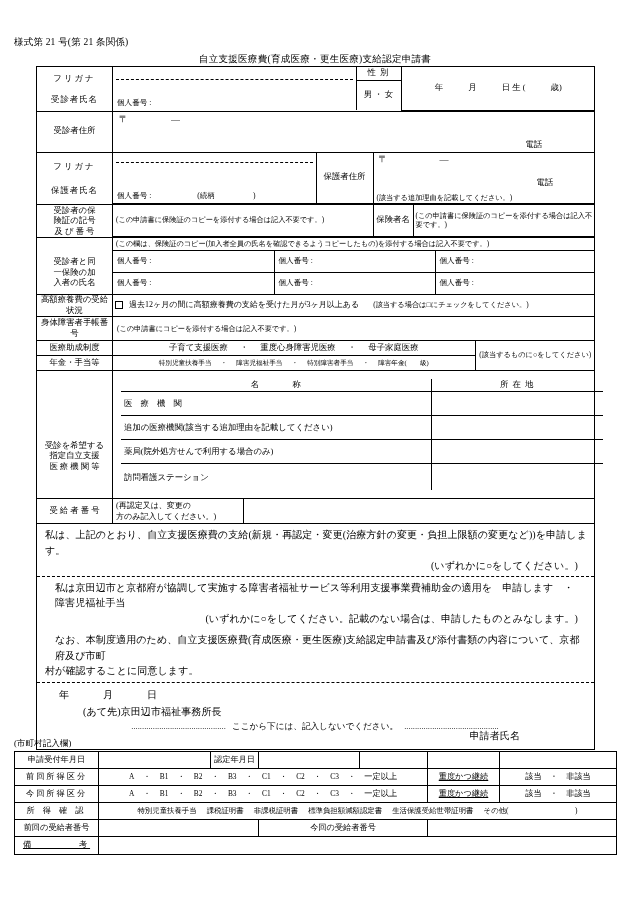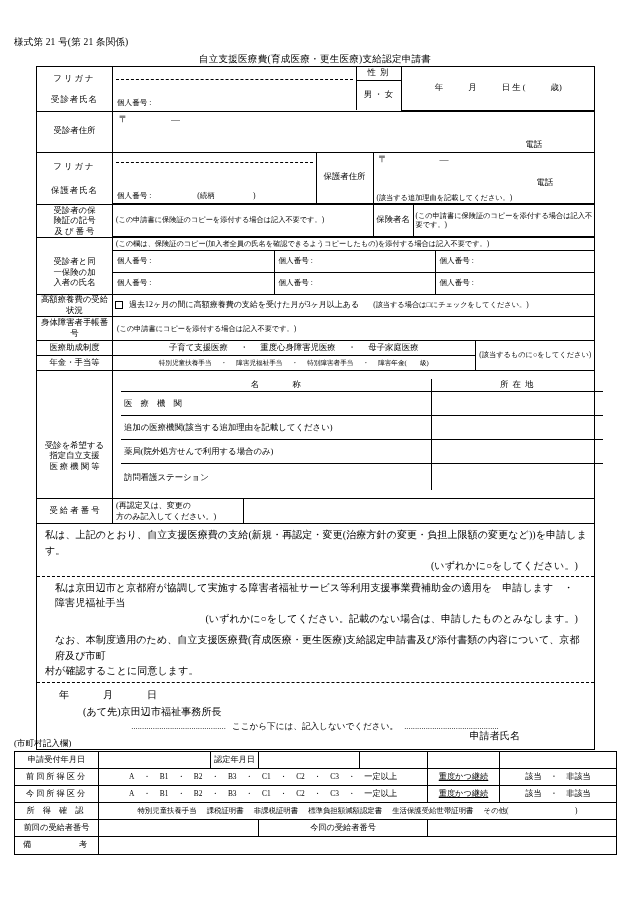--- a/index.html
+++ b/index.html
@@ -549,21 +549,21 @@
       </tr>
 
       <tr>
         <td class="ctr" style="height:16px;">前回の受給者番号</td>
         <td colspan="2" style="height:16px;"></td>
         <td colspan="2" class="ctr" style="height:16px;">今回の受給者番号</td>
         <td colspan="2" style="height:16px;"></td>
       </tr>
 
       <tr>
-        <td class="ctr" style="height:17px; letter-spacing:3px;">備　　　　考</td>
+        <td class="ctr" style="height:17px; letter-spacing:3px;text-decoration:underline;">備　　　　考</td>
         <td colspan="6" style="height:17px;"></td>
       </tr>
 
       </tbody>
     </table>
   </div>
 
 </div>
 
 </body></html>

